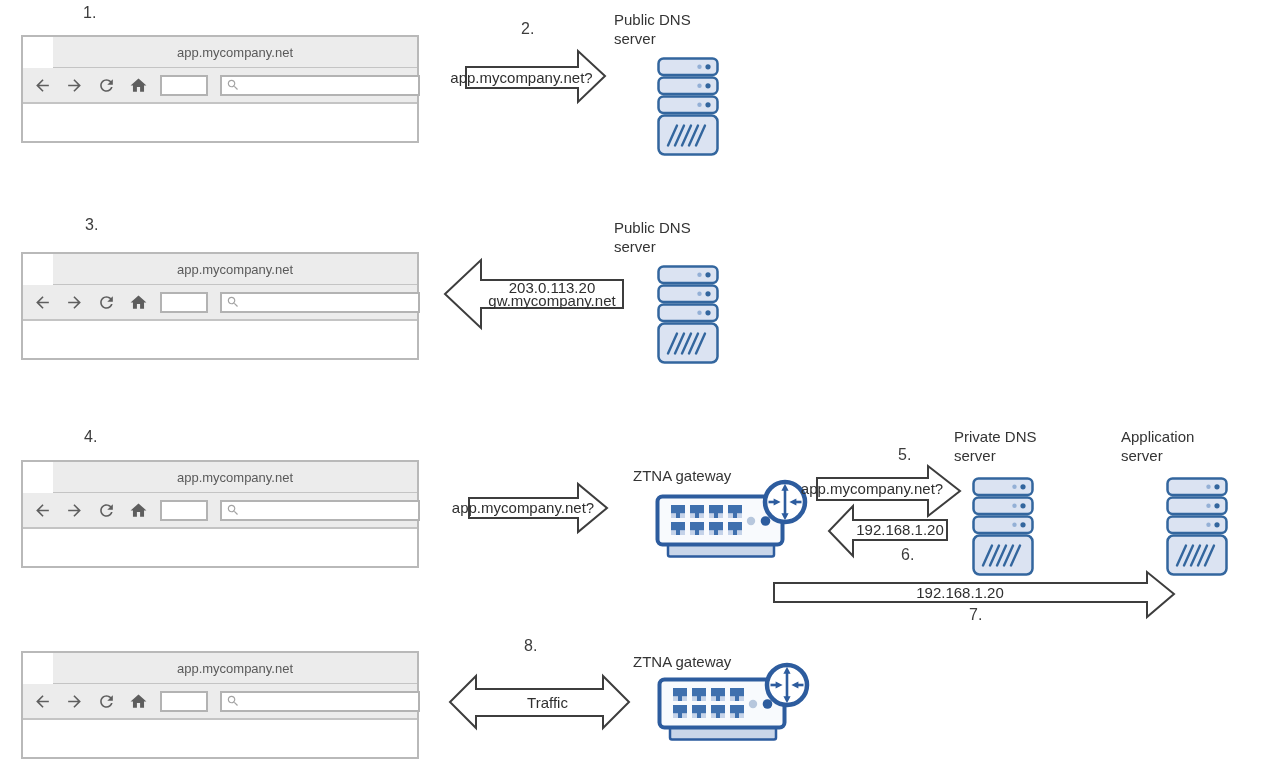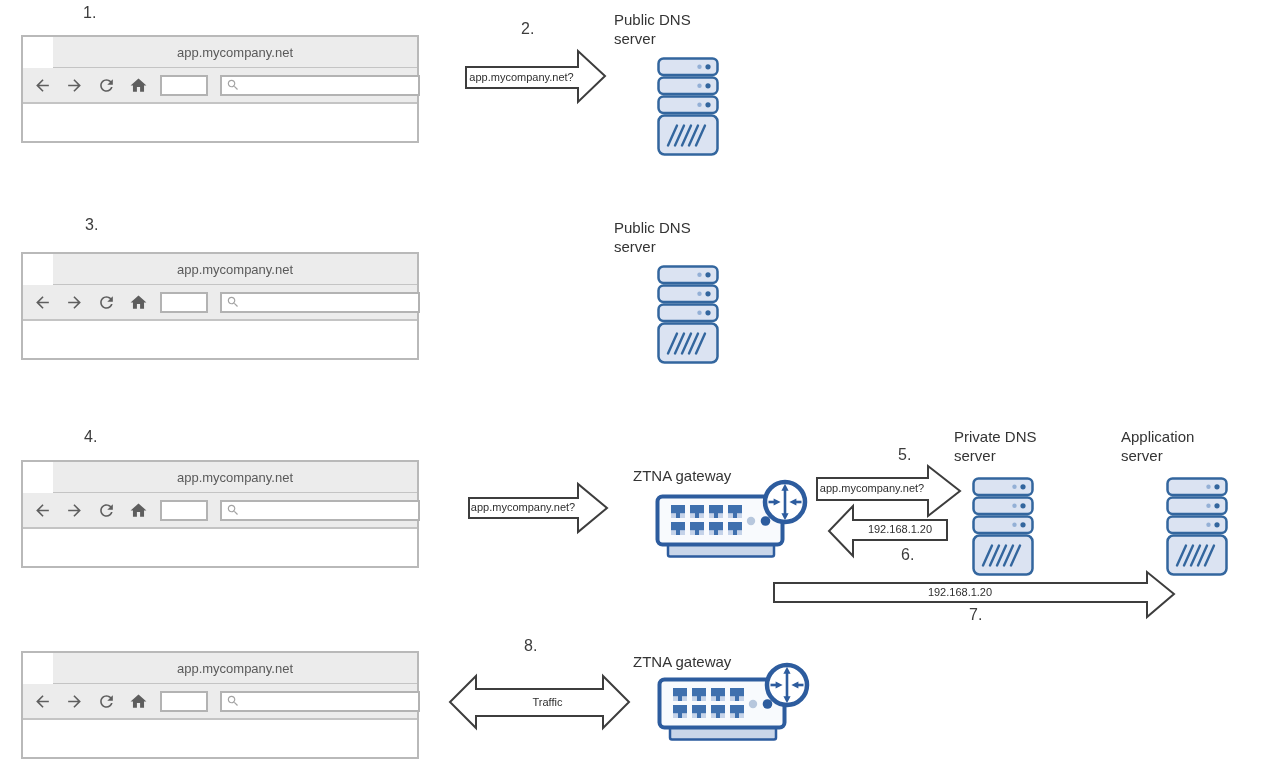--- a/index.html
+++ b/index.html
@@ -24,21 +24,21 @@
 
   
   .stepnum{position:absolute;font-size:16px;color:#3c3c3c;}
   .nodetitle{position:absolute;width:150px;font-size:15px;color:#343434;text-align:left;
              line-height:1.28;white-space:pre-line;}
 
   
   .arrow-wrap{position:absolute;}
   .arrow-wrap svg{position:absolute;left:0;top:0;overflow:visible;}
   .arrow-wrap polygon{fill:#fff;stroke:#3d3d3d;stroke-width:2;stroke-linejoin:miter;}
-  .arrow-label{position:absolute;font-size:11px;color:#2f2f2f;text-align:center;
+  .arrow-label{position:absolute;font-size:15px;color:#2f2f2f;text-align:center;
                display:flex;align-items:center;justify-content:center;
                line-height:13.5px;white-space:pre-line;}
 
   .icon-abs{position:absolute;}
 </style>
 </head>
 <body>
 
 <div id="canvas">
 
@@ -290,20 +290,27 @@
     <div class="bw-content"></div>
   </div>
 
   <div class="arrow-wrap" style="left:465px;top:50px;width:142px;height:53px">
     <svg width="142" height="53" viewBox="0 0 142 53">
         <polygon points="1,17 113,17 113,1 140,26 113,52 113,38 1,38"></polygon>
       </svg>
     <div class="arrow-label" style="left:0;top:17px;width:113px;height:21px">app.mycompany.net?</div>
   </div>
 
+  <div class="arrow-wrap" style="left:443px;top:259px;width:181px;height:70px">
+    <svg width="181" height="70" viewBox="0 0 181 70">
+        <polygon points="180,21 38,21 38,1 2,35 38,69 38,49 180,49"></polygon>
+      </svg>
+    <div class="arrow-label" style="left:38px;top:21px;width:142px;height:28px">203.0.113.20
+gw.mycompany.net</div>
+  </div>
 
   <div class="arrow-wrap" style="left:468px;top:483px;width:140px;height:50px">
     <svg width="140" height="50" viewBox="0 0 140 50">
         <polygon points="1,15 110,15 110,1 139,25 110,49 110,35 1,35"></polygon>
       </svg>
     <div class="arrow-label" style="left:0;top:15px;width:110px;height:20px">app.mycompany.net?</div>
   </div>
 
   <div class="arrow-wrap" style="left:816px;top:465px;width:146px;height:52px">
     <svg width="146" height="52" viewBox="0 0 146 52">

